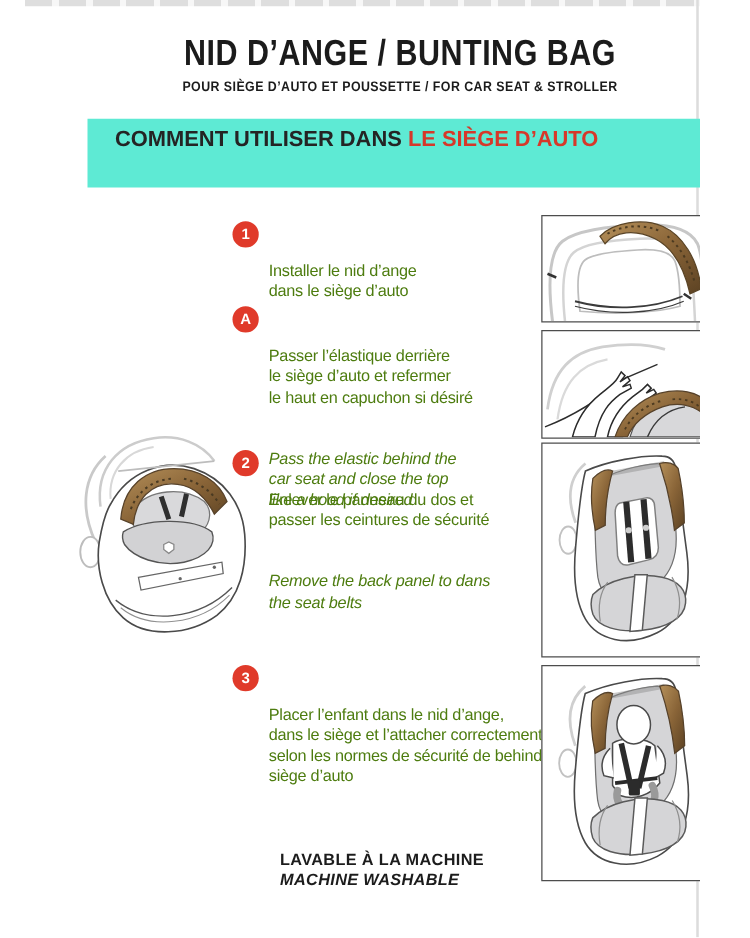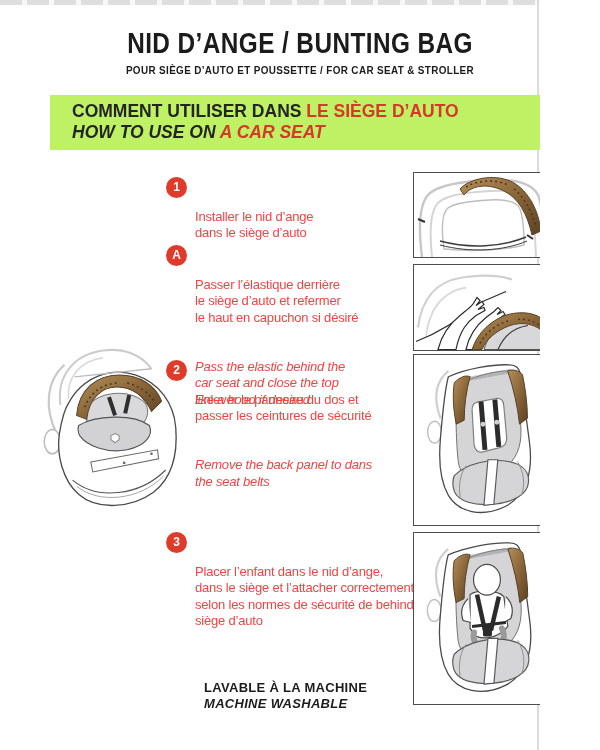--- a/index.html
+++ b/index.html
@@ -1,38 +1,38 @@
 <!DOCTYPE html>
 <html><head>
 <meta charset="utf-8">
 <style>
   html,body{margin:0;padding:0;background:#fff;}
   #page{position:relative;width:540px;height:750px;background:#ffffff;overflow:hidden;
-        font-family:"Liberation Sans",sans-serif;color:#222;}
+        font-family:"Liberation Sans",sans-serif;color:#222;margin-left:20px;}
 
   .top-dashes{position:absolute;top:0;left:0;width:600px;height:5px;
     background:repeating-linear-gradient(90deg,#dedede 0 22px,#f7f7f7 22px 27px);}
   .right-edge{position:absolute;top:0;right:1px;width:2px;height:750px;background:#dcdcdc;}
 
   .title-wrap{position:absolute;top:27px;left:0;width:600px;text-align:center;}
   .title-wrap h1{margin:0;font-size:29px;font-weight:700;letter-spacing:.5px;color:#1b1b1b;
     transform:scaleX(.84);transform-origin:center;white-space:nowrap;}
   .subtitle{margin-top:4px;font-size:11px;font-weight:700;letter-spacing:.4px;color:#1b1b1b;
     transform:scaleX(.9);transform-origin:center;white-space:nowrap;}
 
-  .banner{position:absolute;left:50px;top:95px;width:499px;height:55px;background:#bef264;
+  .banner{position:absolute;left:50px;top:95px;width:499px;height:55px;background:#5eead4;
     box-sizing:border-box;padding:6px 0 0 22px;}
   .banner .l{font-size:17.5px;font-weight:700;line-height:21px;color:#242424;white-space:nowrap;}
   .banner .l2{font-style:italic;}
   .red{color:#d6382a;}
 
   .step{position:absolute;display:flex;gap:8px;}
   .badge{width:21px;height:21px;border-radius:50%;background:#e03a2a;color:#fff;font-weight:700;
     font-size:12px;line-height:21px;text-align:center;flex:0 0 21px;margin-top:1px;}
-  .stext{font-size:13px;line-height:16.4px;color:#ef4444;letter-spacing:-.2px;white-space:pre;}
+  .stext{font-size:13px;line-height:16.4px;color:#4d7c0f;letter-spacing:-.2px;white-space:pre;}
   .stext .en{font-style:italic;}
   #step-1{left:166px;top:176px;}
   #step-a{left:166px;top:244px;}
   #step-2{left:166px;top:359px;}
   #step-3{left:166px;top:531px;}
 
   .wash{position:absolute;left:204px;top:680px;font-size:13px;font-weight:700;
     letter-spacing:.3px;color:#1c1c1c;line-height:16px;}
   .wash .en{font-style:italic;}
 
@@ -55,21 +55,20 @@
   <div class="top-dashes"></div>
   <div class="right-edge"></div>
 
   <div class="title-wrap">
     <h1>NID D’ANGE / BUNTING BAG</h1>
     <div class="subtitle">POUR SIÈGE D’AUTO ET POUSSETTE / FOR CAR SEAT &amp; STROLLER</div>
   </div>
 
   <div class="banner">
     <div class="l"><span>COMMENT UTILISER DANS </span><span class="red">LE SIÈGE D’AUTO</span></div>
-    <div class="l l2"><span>HOW TO USE ON </span><span class="red">A CAR SEAT</span></div>
   </div>
 
   <div class="step" id="step-1">
     <div class="badge">1</div>
     <div class="stext">
       <div class="fr">Installer le nid d’ange
 dans le siège d’auto</div>
     </div>
   </div>
 

